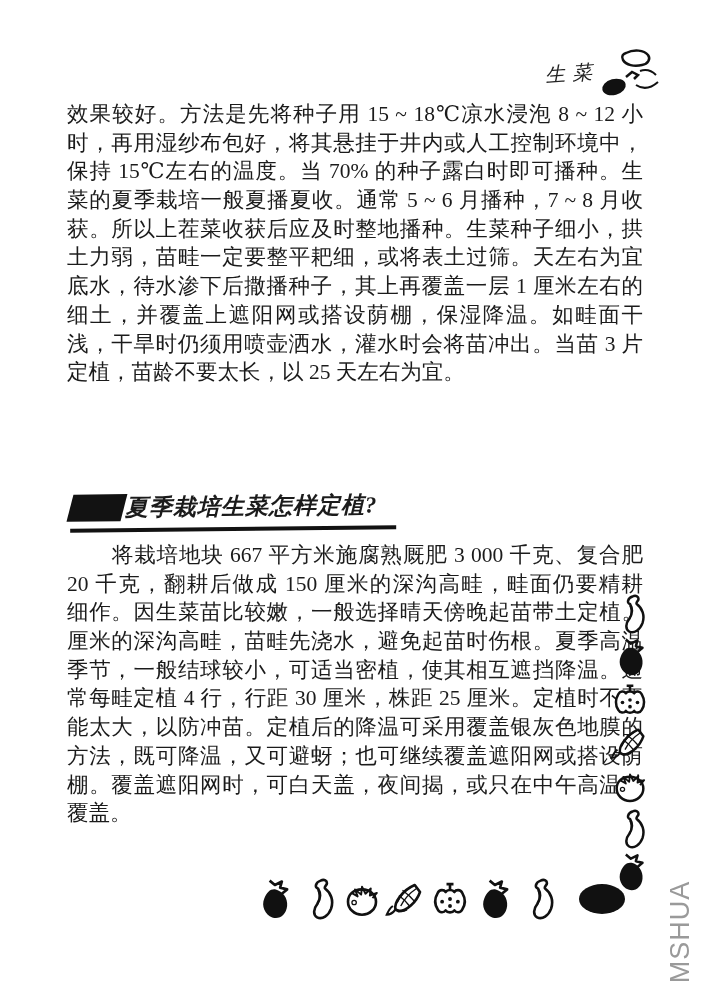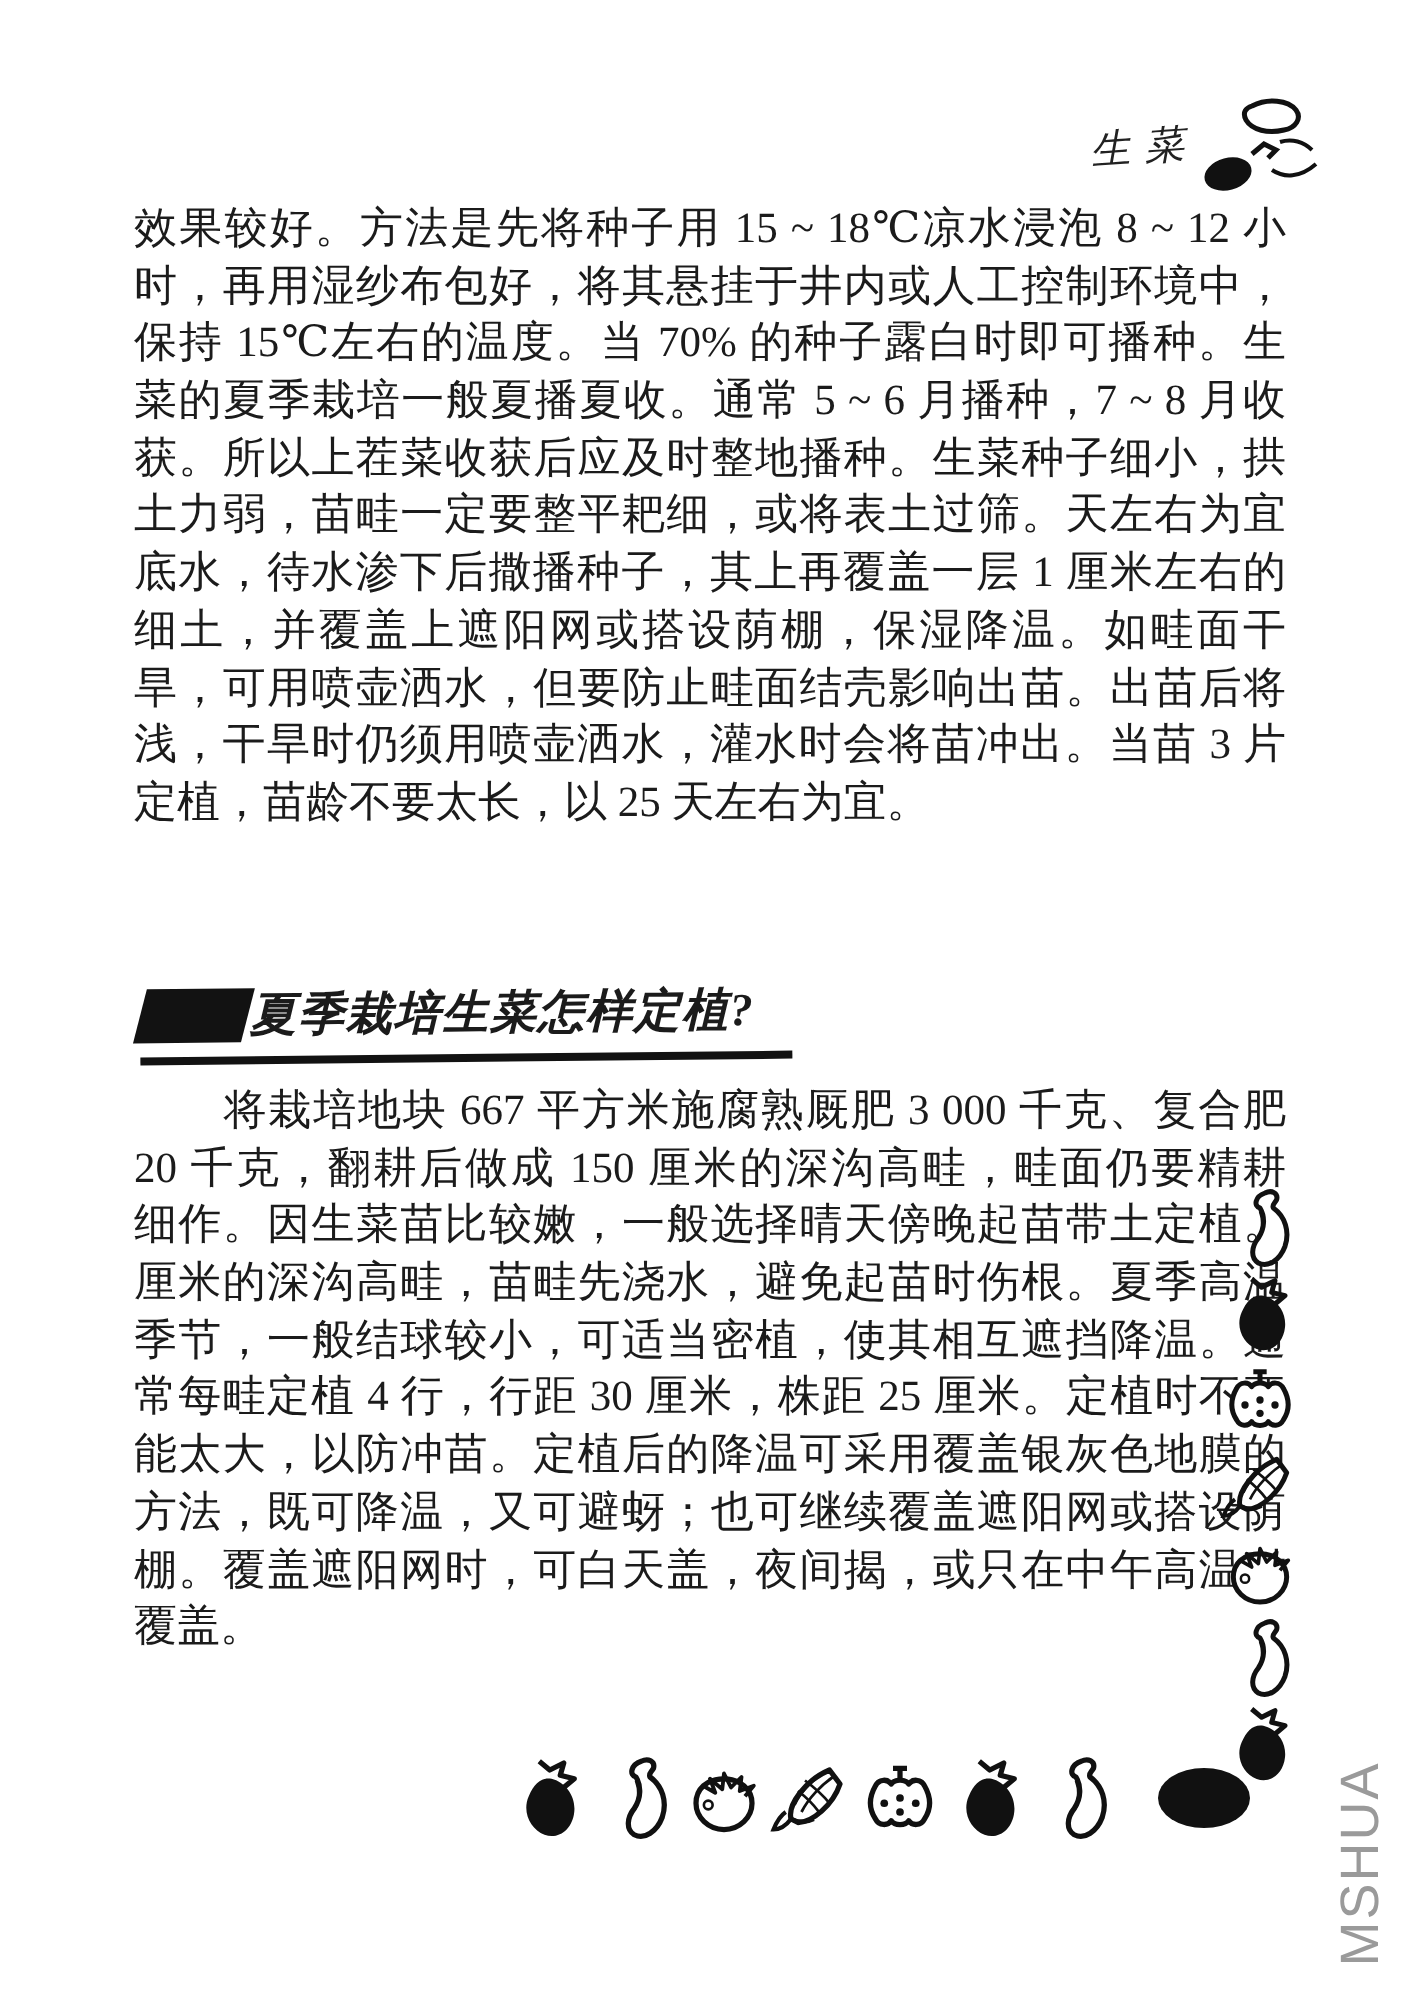--- a/index.html
+++ b/index.html
@@ -114,21 +114,20 @@
 
 <div id="para1" class="page-text" data-name="paragraph-sowing-method">
     <div class="line" data-name="text-line">效果较好。方法是先将种子用 15 ~ 18℃凉水浸泡 8 ~ 12 小</div>
     <div class="line" data-name="text-line">时，再用湿纱布包好，将其悬挂于井内或人工控制环境中，</div>
     <div class="line" data-name="text-line">保持 15℃左右的温度。当 70% 的种子露白时即可播种。生</div>
     <div class="line" data-name="text-line">菜的夏季栽培一般夏播夏收。通常 5 ~ 6 月播种，7 ~ 8 月收</div>
     <div class="line" data-name="text-line">获。所以上茬菜收获后应及时整地播种。生菜种子细小，拱</div>
     <div class="line" data-name="text-line">土力弱，苗畦一定要整平耙细，或将表土过筛。天左右为宜</div>
     <div class="line" data-name="text-line">底水，待水渗下后撒播种子，其上再覆盖一层 1 厘米左右的</div>
     <div class="line" data-name="text-line">细土，并覆盖上遮阳网或搭设荫棚，保湿降温。如畦面干</div>
-    <div class="line" data-name="text-line">旱，可用喷壶洒水，但要防止畦面结壳影响出苗。出苗后将</div>
     <div class="line" data-name="text-line">浅，干旱时仍须用喷壶洒水，灌水时会将苗冲出。当苗 3 片</div>
     <div class="line last" data-name="text-line">定植，苗龄不要太长，以 25 天左右为宜。</div>
   </div>
 
 <div class="section-heading" data-name="section-heading">
   <div class="heading-block" data-name="heading-block-icon"></div>
   <div class="heading-text" data-name="section-heading-text">夏季栽培生菜怎样定植?</div>
 </div>
 
 <div id="para2" class="page-text" data-name="paragraph-planting-method">

